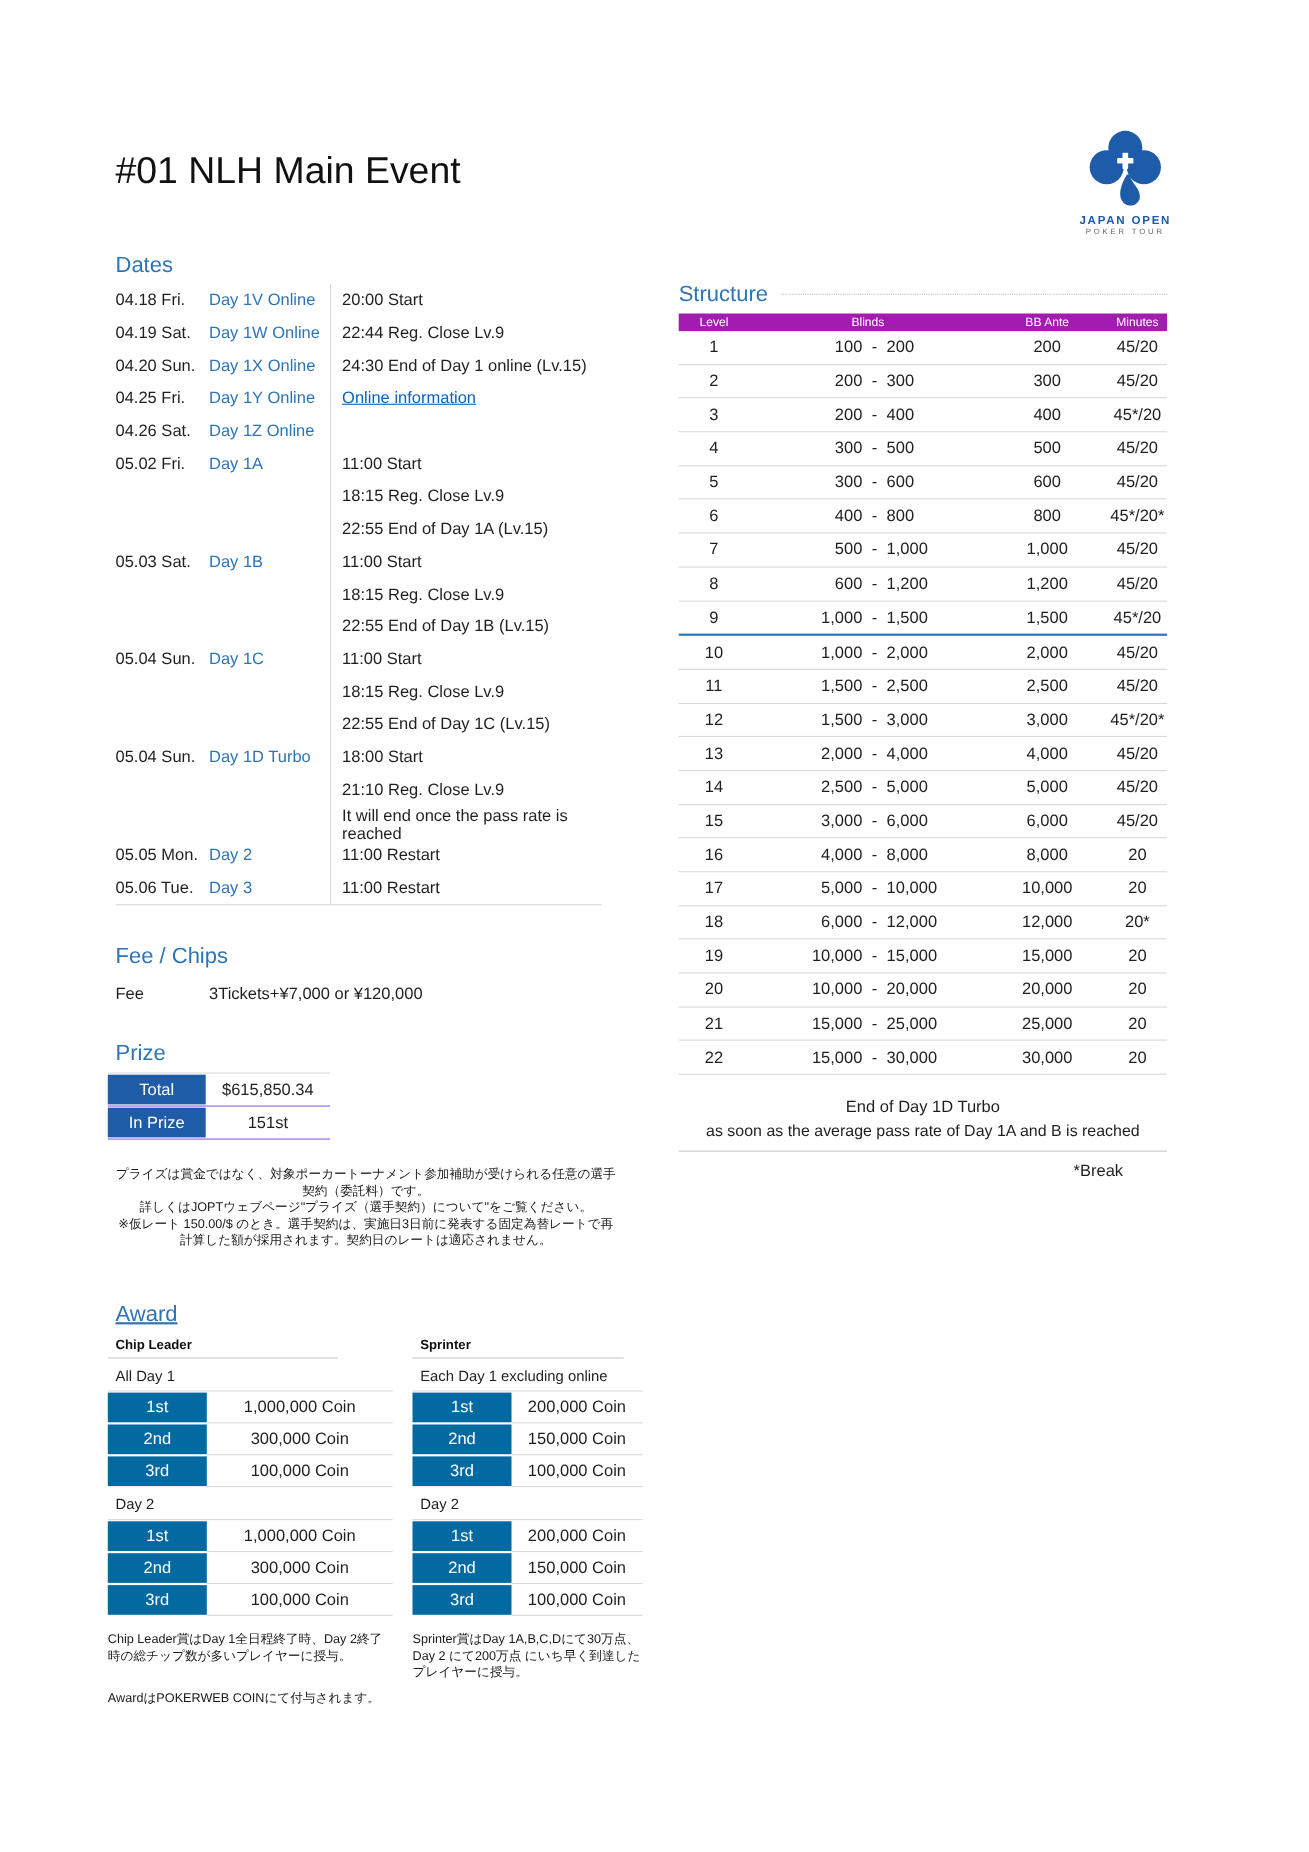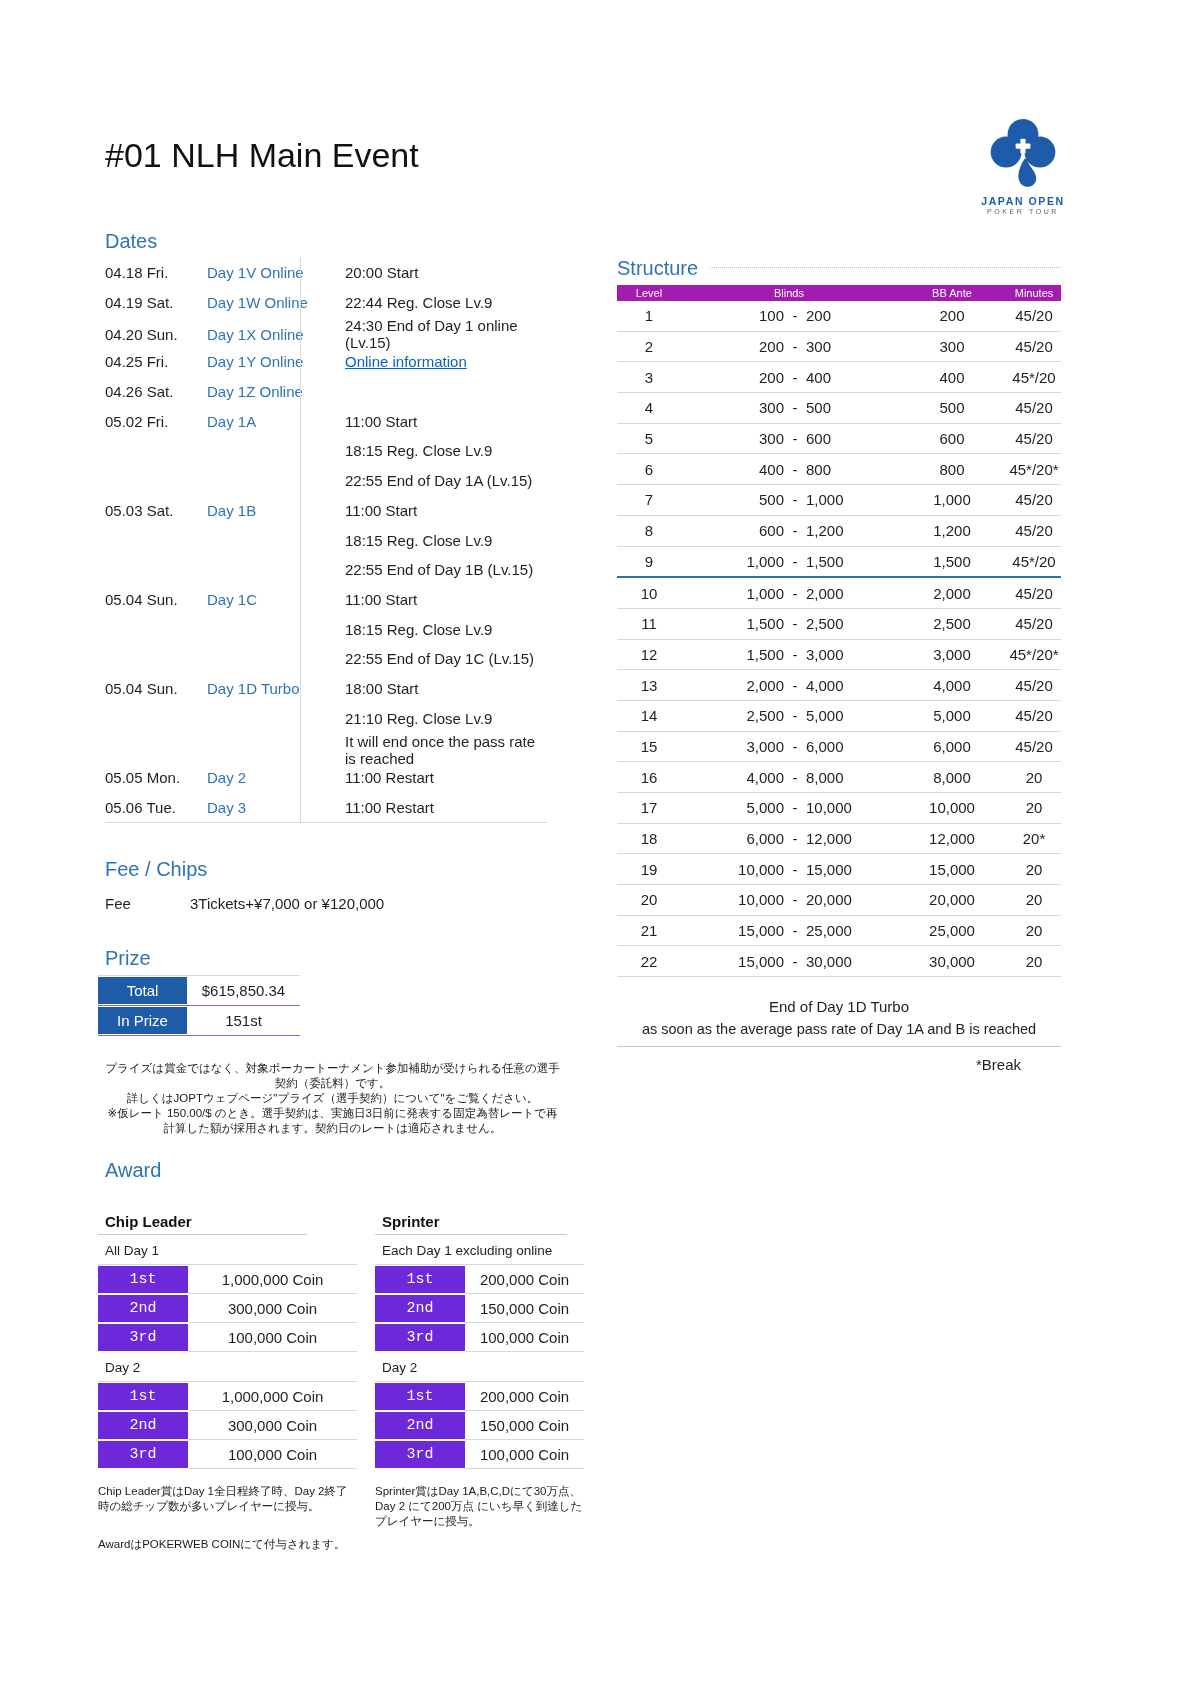--- a/index.html
+++ b/index.html
@@ -12,21 +12,21 @@
   .logo{position:absolute;left:968px;top:116px;width:110px;text-align:center;}
   .logo svg{display:block;margin:0 auto;}
   .logo-name{font-size:10.5px;font-weight:bold;letter-spacing:1.6px;color:#1E5BA8;margin-top:1px;}
   .logo-sub{font-size:7px;letter-spacing:2.6px;color:#5c6670;margin-top:1px;}
   
   .sec-h{font-size:20px;line-height:24px;color:#2E74B5;}
   
   .dates-h{position:absolute;left:105px;top:229px;}
   .dates-table{position:absolute;left:105px;top:258px;width:442px;border-bottom:1px solid #D9D9D9;}
   .dates-divider{position:absolute;left:195px;top:0;bottom:0;width:1px;background:#D9D9D9;}
-  .d-row{display:grid;grid-template-columns:85px 110px 1fr;height:29.7px;align-items:center;font-size:15px;gap:17px;}
+  .d-row{display:grid;grid-template-columns:85px 110px 1fr;height:29.7px;align-items:center;font-size:15px;}
   .d-date{color:#1f1f1f;}
   .d-day{color:#2E74B5;}
   .d-time{padding-left:11px;}
   .d-link{color:#0563C1;text-decoration:underline;cursor:pointer;}
   
   .structure{position:absolute;left:617px;top:256px;width:444px;}
   .structure-head{display:flex;align-items:center;margin-bottom:5px;}
   .leader{flex:1;height:0;border-bottom:1px dotted #BFBFBF;margin-left:12px;transform:translateY(-1px);}
   .s-header{display:grid;grid-template-columns:64px 216px 110px 54px;height:16px;align-items:center;
     background:#a21caf;color:#fff;font-size:11px;}
@@ -53,30 +53,30 @@
   
   .prize{position:absolute;left:98px;top:946px;width:202px;}
   .prize .sec-h{padding-left:7px;}
   .p-table{margin-top:5px;border-top:1px solid #D9D9D9;}
   .p-row{display:grid;grid-template-columns:89px 113px;height:29px;align-items:stretch;border-bottom:1px solid #8b5cf6;}
   .p-badge{background:#1F5CA7;color:#fff;font-size:15px;display:flex;align-items:center;justify-content:center;margin:1px 0;}
   .p-val{display:flex;align-items:center;justify-content:center;font-size:15px;}
   .prize-note{position:absolute;left:105px;top:1061px;width:455px;font-size:11.5px;line-height:15px;color:#1a1a1a;text-align:center;}
   .prize-note div{margin:0;}
   
-  .award-h{position:absolute;left:105px;top:1158px;}
+  .award-h{position:absolute;left:105px;top:1183px;text-decoration:underline;}
   .award-cols{position:absolute;left:98px;top:1212px;display:flex;gap:18px;align-items:flex-start;}
   .a-col{width:259px;}
   .a-col2{width:209px;}
-  .a-title{font-size:15px;font-weight:bold;color:#111;height:22px;line-height:20px;padding-left:7px;
+  .a-title{font-size:12px;font-weight:bold;color:#111;height:22px;line-height:20px;padding-left:7px;
     border-bottom:1px solid #C9C9C9;width:202px;}
   .a-col2 .a-title{width:185px;}
   .a-label{font-size:13.5px;height:29px;line-height:31px;padding-left:7px;border-bottom:1px solid #D9D9D9;}
   .a-row{display:grid;grid-template-columns:90px 1fr;height:29px;align-items:stretch;}
-  .a-badge{background:#6d28d9;color:#fff;font-size:15px;display:flex;align-items:center;justify-content:center;margin:1px 0;font-family:Liberation Mono, monospace;}
+  .a-badge{background:#0369a1;color:#fff;font-size:15px;display:flex;align-items:center;justify-content:center;margin:1px 0;}
   .a-val{display:flex;align-items:center;justify-content:center;font-size:15px;border-bottom:1px solid #D9D9D9;}
   .a-note{margin-top:15px;font-size:11.5px;line-height:15px;color:#1a1a1a;}
   .a-extra{margin-top:23px;}
 </style>
 </head>
 <body>
 
 <div class="page">
 
   <div class="title">#01 NLH Main Event</div>

